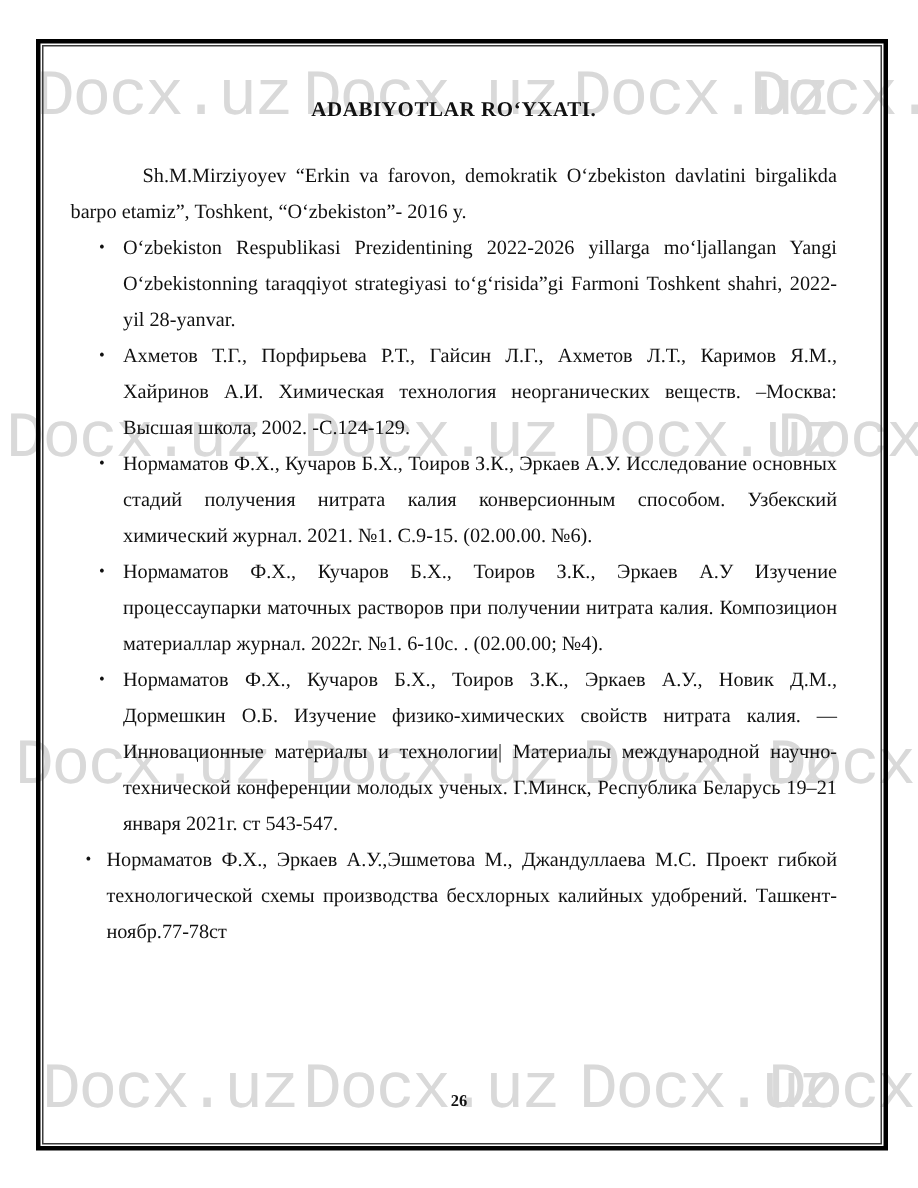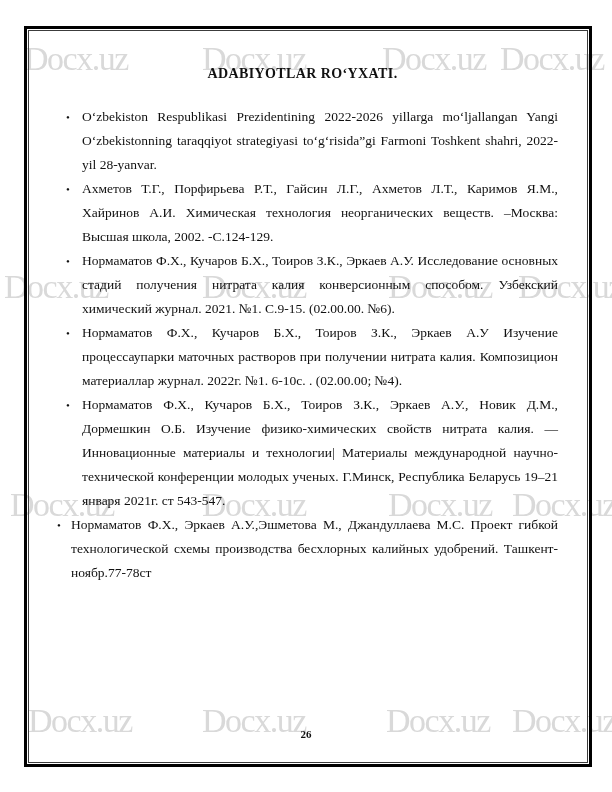--- a/index.html
+++ b/index.html
@@ -8,23 +8,23 @@
     width:612px; height:792px;
     background:#ffffff;
     overflow:hidden;
     font-family:"Liberation Serif", serif;
     color:#111111;
   }
   
   .wm-layer { position:absolute; inset:0; z-index:0; }
   .wm {
     position:absolute;
-    font-family:Liberation Serif, serif;
+    font-family:Liberation Mono, monospace;
     font-weight:400;
-    font-size:34px;
+    font-size:43px;
     letter-spacing:-1.5px;
     color:#d9d9d9;
     white-space:nowrap;
     user-select:none;
   }
   
   .wm:nth-child(1){left:24px; top:40px;}  .wm:nth-child(2){left:202px; top:40px;}
   .wm:nth-child(3){left:382px; top:40px;} .wm:nth-child(4){left:500px; top:40px;}
   
   .wm:nth-child(5){left:4px;  top:268px;} .wm:nth-child(6){left:202px; top:268px;}
@@ -113,20 +113,21 @@
     <span class="wm">Docx.uz</span>
   </div>
 
   <div class="frame">
     <div class="frame-inner"></div>
   </div>
 
   <div class="content">
     <h1 class="doc-title">ADABIYOTLAR ROʻYXATI.</h1>
 
+    <p class="para">Sh.M.Mirziyoyev “Erkin va farovon, demokratik Oʻzbekiston davlatini birgalikda barpo etamiz”, Toshkent, “Oʻzbekiston”- 2016 y.</p>
 
     <ul class="ref-list">
       <li class="ref-item">
         <span class="bullet">•</span>
         <span>Oʻzbekiston Respublikasi Prezidentining 2022-2026 yillarga moʻljallangan Yangi Oʻzbekistonning taraqqiyot strategiyasi toʻgʻrisida”gi Farmoni Toshkent shahri, 2022-yil 28-yanvar.</span>
       </li>
       <li class="ref-item">
         <span class="bullet">•</span>
         <span>Ахметов Т.Г., Порфирьева Р.Т., Гайсин Л.Г., Ахметов Л.Т., Каримов Я.М., Хайринов А.И. Химическая технология неорганических веществ. –Москва: Высшая школа, 2002. -С.124-129.</span>
       </li>

